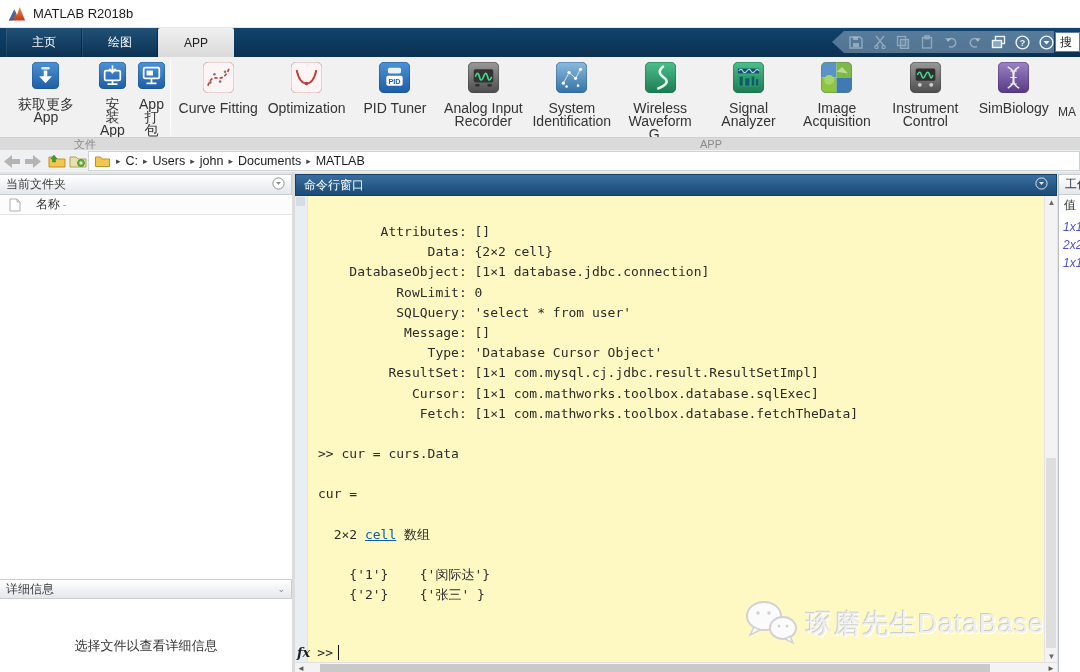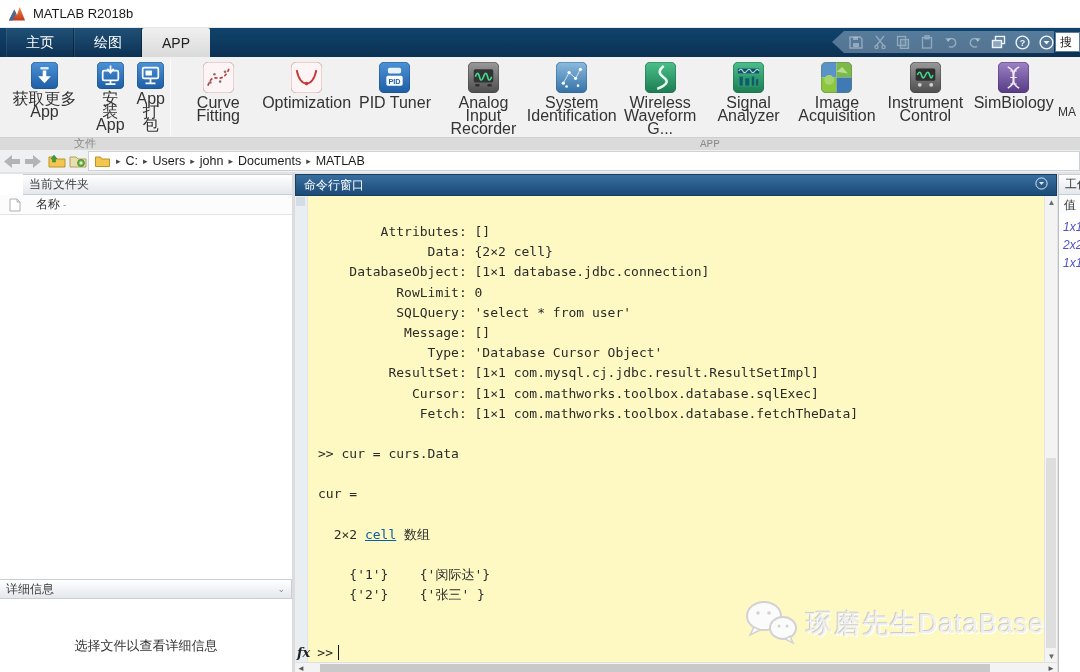--- a/index.html
+++ b/index.html
@@ -8,60 +8,60 @@
   #app { position:relative; width:1080px; height:672px; background:#f0f0f0; overflow:hidden; }
 
   
   .titlebar { position:absolute; left:0; top:0; width:1080px; height:28px; background:#ffffff; display:flex; align-items:center; padding-left:8px; border-bottom:1px solid #e8e8e8; }
   .titlebar .logo { width:18px; height:16px; margin-right:7px; }
   .titlebar .title { font-size:13px; color:#1a1a1a; }
 
   
   .tabbar { position:absolute; left:0; top:28px; width:1080px; height:29px; background:linear-gradient(180deg,#10436c 0%,#0b3153 100%); }
   .tabs { position:absolute; left:6px; top:0; height:29px; display:flex; }
-  .tab { width:68px; height:29px; display:flex; align-items:center; justify-content:center; font-size:14px; color:#ffffff; background:linear-gradient(180deg,rgba(255,255,255,0.07),rgba(255,255,255,0)); border-right:1px solid rgba(0,0,0,0.35); border-left:1px solid rgba(255,255,255,0.08); cursor:default; }
+  .tab { width:76px; height:29px; display:flex; align-items:center; justify-content:center; font-size:12px; color:#ffffff; background:linear-gradient(180deg,rgba(255,255,255,0.07),rgba(255,255,255,0)); border-right:1px solid rgba(0,0,0,0.35); border-left:1px solid rgba(255,255,255,0.08); cursor:default; }
   .tab.active { background:linear-gradient(180deg,#f0f0f0,#dadada); color:#222; border:none; border-radius:2px 2px 0 0; }
   .qtoolbar { position:absolute; right:26px; top:3px; height:22px; width:222px; background:rgba(173,196,217,0.45); clip-path:polygon(12px 0,100% 0,100% 100%,12px 100%,0 50%); display:flex; align-items:center; padding-left:16px; gap:8px; }
   .qicon { width:16px; height:16px; display:flex; align-items:center; justify-content:center; }
   .qicon svg { display:block; }
   .searchbox { position:absolute; right:0; top:4px; width:25px; height:20px; border:1px solid #5c7f9e; background:#fff; font-size:12px; color:#222; padding:1px 0 0 4px; font-family:inherit; }
 
   
   .ribbon { position:absolute; left:0; top:57px; width:1080px; height:80px; background:#f1f1f1; overflow:hidden; }
   .grp-file { position:absolute; left:0; top:0; width:170px; height:80px; display:flex; justify-content:center; gap:2px; padding-top:5px; }
   .grp-sep { position:absolute; left:170px; top:2px; width:1px; height:76px; background:#d2d2d2; border-right:1px solid #fbfbfb; }
   .grp-apps { position:absolute; left:174px; top:0; width:906px; height:80px; display:flex; padding-top:5px; }
   .rbtn { display:flex; flex-direction:column; align-items:center; cursor:pointer; }
   .rbtn .ricon { border-radius:6px; }
-  .rbtn .rlabel { margin-top:3px; font-size:16px; line-height:13px; color:#333; text-align:center; white-space:pre-line; }
+  .rbtn .rlabel { margin-top:9px; font-size:14px; line-height:13px; color:#333; text-align:center; white-space:pre-line; }
   .grp-file .rbtn .ricon { width:27px; height:27px; }
   .grp-file .rbtn { padding:0 5px; }
   .grp-apps .rbtn { width:88.4px; flex:none; }
   .grp-apps .rbtn .ricon { width:31px; height:31px; }
   .ricon svg { display:block; width:100%; height:100%; }
   .ma-label { position:absolute; left:1058px; top:48px; font-size:12px; color:#333; }
 
-  .groupstrip { position:absolute; left:0; top:137px; width:1080px; height:13px; background:#dadada; border-top:1px solid #d0d0d0;font-family:Liberation Mono, monospace; }
+  .groupstrip { position:absolute; left:0; top:137px; width:1080px; height:13px; background:#dadada; border-top:1px solid #d0d0d0; }
   .grp-label { position:absolute; top:0; font-size:11px; line-height:13px; color:#8a8a8a; }
   .grp-label.file { left:0; width:170px; text-align:center; }
   .grp-label.app { left:700px; }
 
   
   .addressbar { position:absolute; left:0; top:150px; width:1080px; height:22px; background:#eef0f2; display:flex; align-items:center; }
   .navicon { width:18px; height:16px; margin-left:3px; display:flex; align-items:center; justify-content:center; }
   .crumbfield { position:absolute; left:88px; top:1px; right:0; height:20px; background:#fff; border:1px solid #cdd2d6; display:flex; align-items:center; padding-left:4px; }
   .crumbfield .sep { color:#444; font-size:9px; padding:0 5px; }
   .crumbfield .crumb { font-size:12.5px; color:#1a1a1a; cursor:pointer; }
 
   
   .main { position:absolute; left:0; top:172px; width:1080px; height:500px; background:#e4e4e4; }
   .panel-hd { background:linear-gradient(180deg,#ffffff,#e3e8ec); border:1px solid #c9ced3; border-left:none; font-size:12px; color:#3a3a3a; display:flex; align-items:center; padding:0 6px; }
 
   .leftpanel { position:absolute; left:0; top:2px; width:292px; height:498px; background:#fff; }
-  .cf-header { position:absolute; left:0; top:0; width:292px; height:21px;margin-left:23px; }
+  .cf-header { position:absolute; left:0; top:0; width:292px; height:21px; }
   .cf-colrow { position:absolute; left:0; top:21px; width:292px; height:20px; background:#fcfcfc; border-bottom:1px solid #e4e4e4; display:flex; align-items:center; }
   .cf-colrow .name-label { font-size:12px; color:#333; margin-left:12px; }
   .sort-dash { font-size:10px; color:#999; margin-left:3px; }
   .file-area { position:absolute; left:0; top:41px; width:292px; height:364px; background:#fff; }
   .details-header { position:absolute; left:0; top:405px; width:292px; height:20px; }
   .details-body { position:absolute; left:0; top:425px; width:292px; height:73px; background:#fff; }
   .details-empty { margin-top:38px; text-align:center; font-size:13px; color:#333; }
   .chev { margin-left:auto; color:#8a8a8a; font-size:9px; }
   .circ-btn { margin-left:auto; }
 

